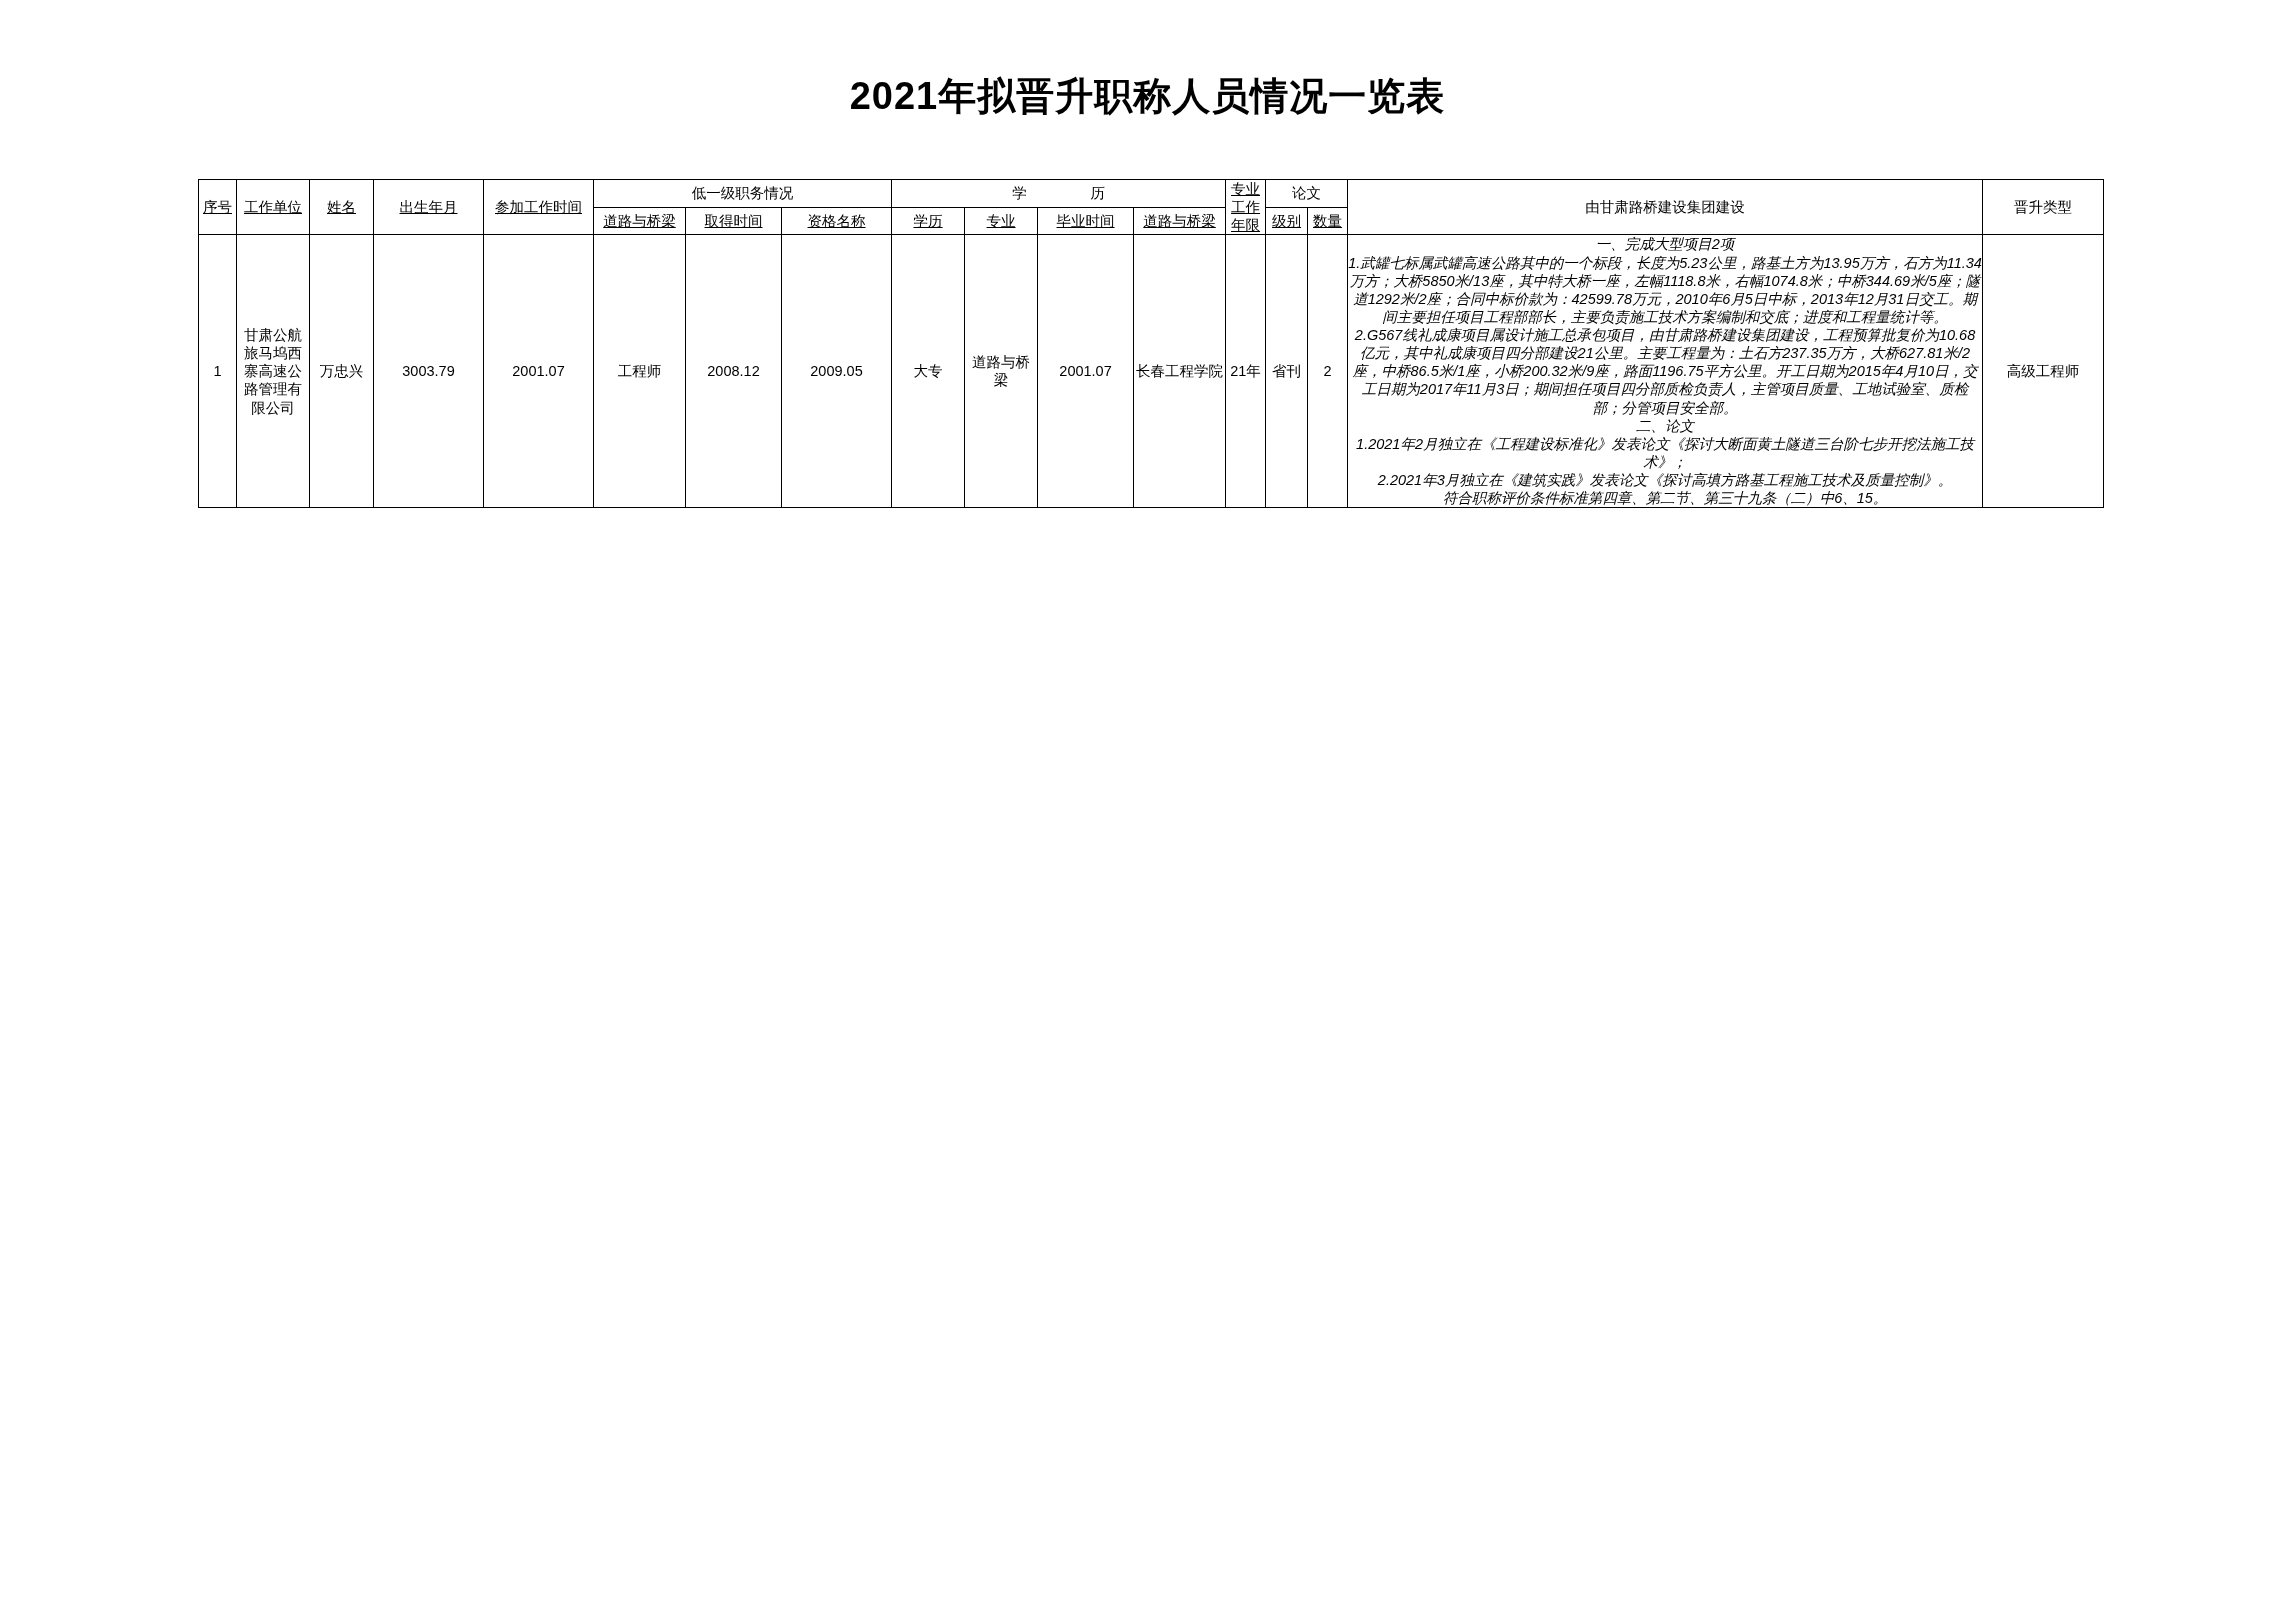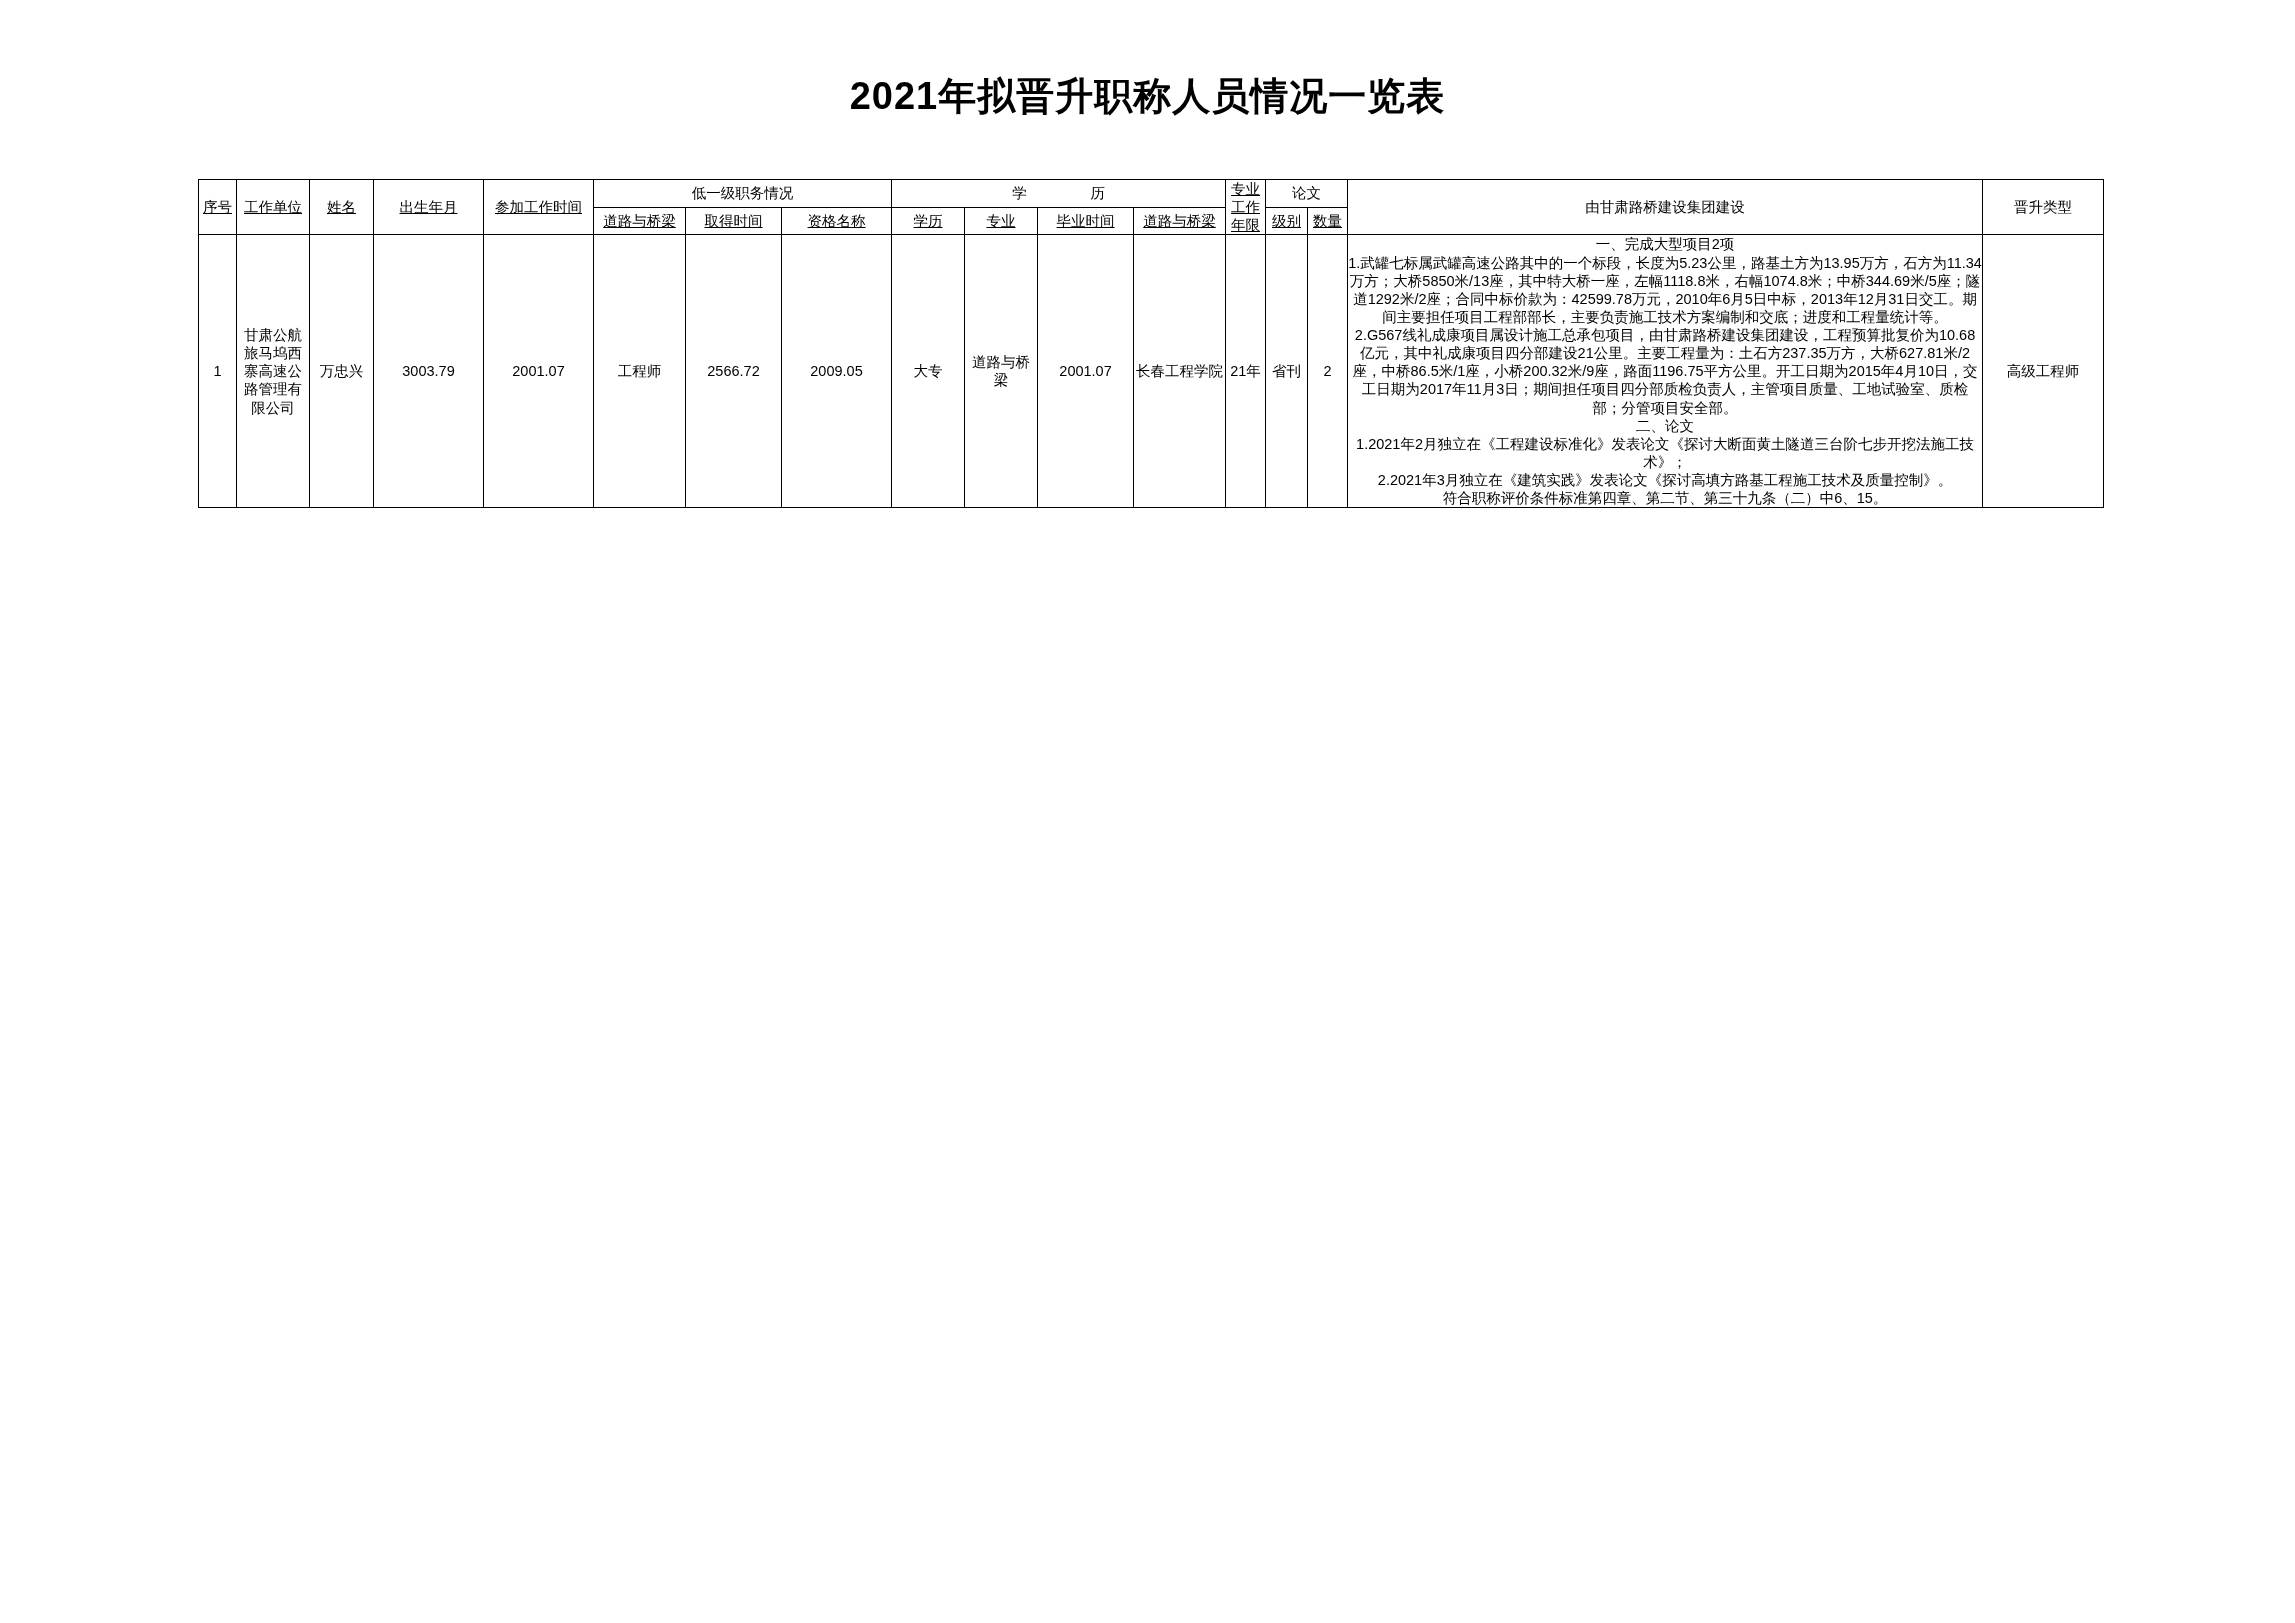--- a/index.html
+++ b/index.html
@@ -72,20 +72,21 @@
     line-height: 1.5;
     padding: 4.8px 6.7px;
   }
   .ach-cell {
     text-align: left;
     vertical-align: top;
     padding: 7.7px 8.7px 7.7px 9.6px;
     font-size: 15px;
     line-height: 1.46;
     font-family: "Liberation Sans", "DejaVu Sans", sans-serif;
+    font-style: italic;
   }
   .ach-cell p {
     margin: 0;
     padding: 0;
     white-space: pre-wrap;
   }
 </style>
 </head>
 <body>
 
@@ -143,21 +144,21 @@
       </thead>
 
       <tbody>
         <tr>
           <td class="cell-body">1</td>
           <td class="unit-cell">甘肃公航旅马坞西寨高速公路管理有限公司</td>
           <td class="cell-body">万忠兴</td>
           <td class="cell-body">3003.79</td>
           <td class="cell-body">2001.07</td>
           <td class="cell-body">工程师</td>
-          <td class="cell-body">2566.72</td>
+          <td class="cell-body">2008.12</td>
           <td class="cell-body">2009.05</td>
           <td class="cell-body">大专</td>
           <td class="cell-body">道路与桥梁</td>
           <td class="cell-body">2001.07</td>
           <td class="cell-body">长春工程学院</td>
           <td class="cell-body">21年</td>
           <td class="cell-body">省刊</td>
           <td class="cell-body">2</td>
           <td class="ach-cell">
               <p>一、完成大型项目2项

